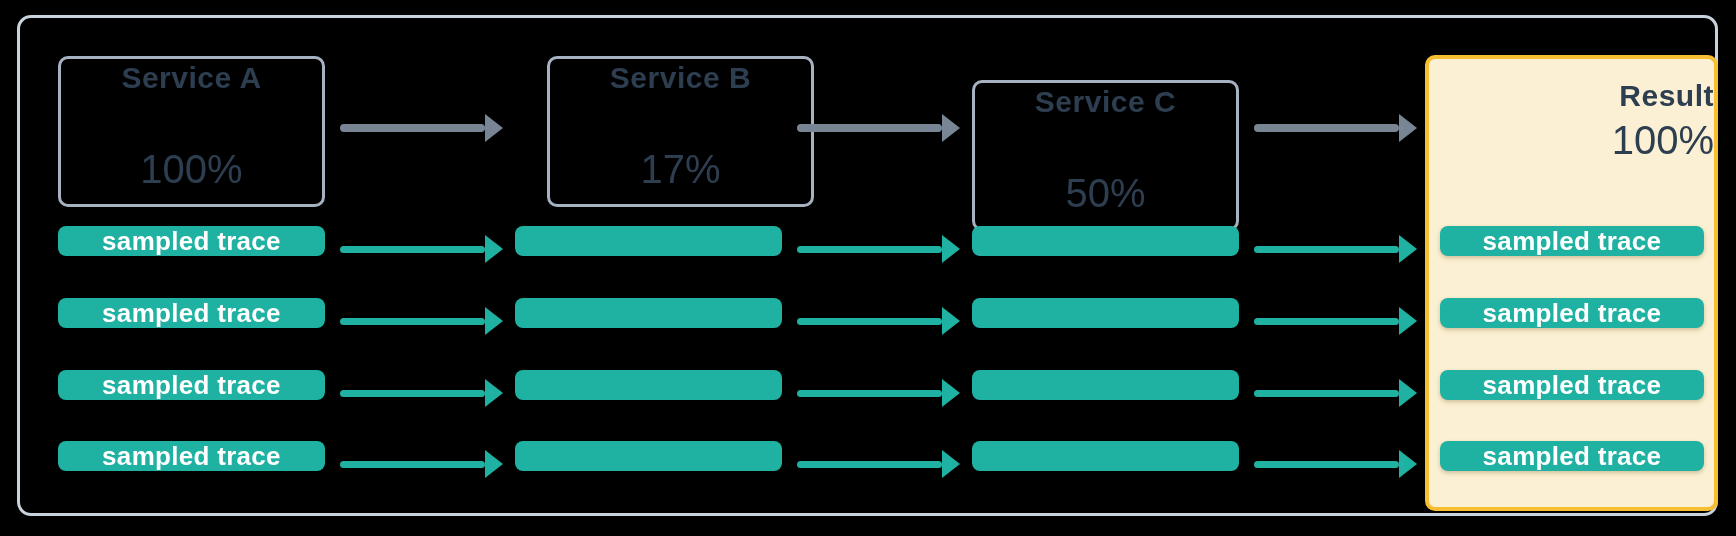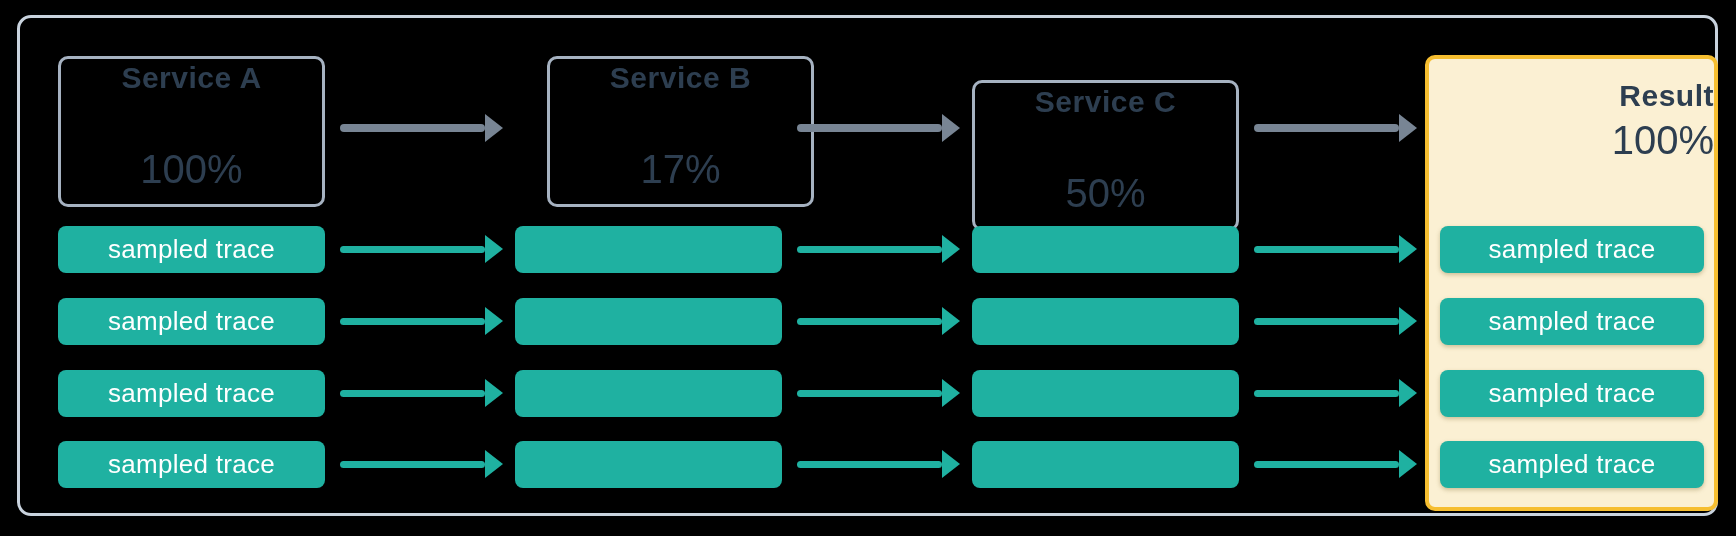--- a/index.html
+++ b/index.html
@@ -51,24 +51,24 @@
   .result-box{
     position:absolute;left:1405px;top:37px;width:293px;height:456px;
     background:var(--result-bg);
     border:4px solid var(--result-border);
     border-radius:10px;
     display:flex;flex-direction:column;align-items:flex-end;
     padding-top:18px;
   }
   
   .bar{
-    position:absolute;height:47px;border-radius:8px;
+    position:absolute;height:30px;border-radius:8px;
     background:var(--teal);
     display:flex;align-items:center;justify-content:center;
-    font-size:26px;font-weight:400;color:var(--bar-text);
+    font-size:26px;font-weight:700;color:var(--bar-text);
     letter-spacing:0.3px;
   }
   .bar.colbar{width:267px;}
   .bar.b1{left:38px;}
   .bar.b2{left:495px;}
   .bar.b3{left:952px;}
   .bar.br{left:1420px;width:264px;box-shadow:0 2px 4px rgba(120,100,40,0.35);}
   .r0{top:208px;}
   .r1{top:280px;}
   .r2{top:352px;}

